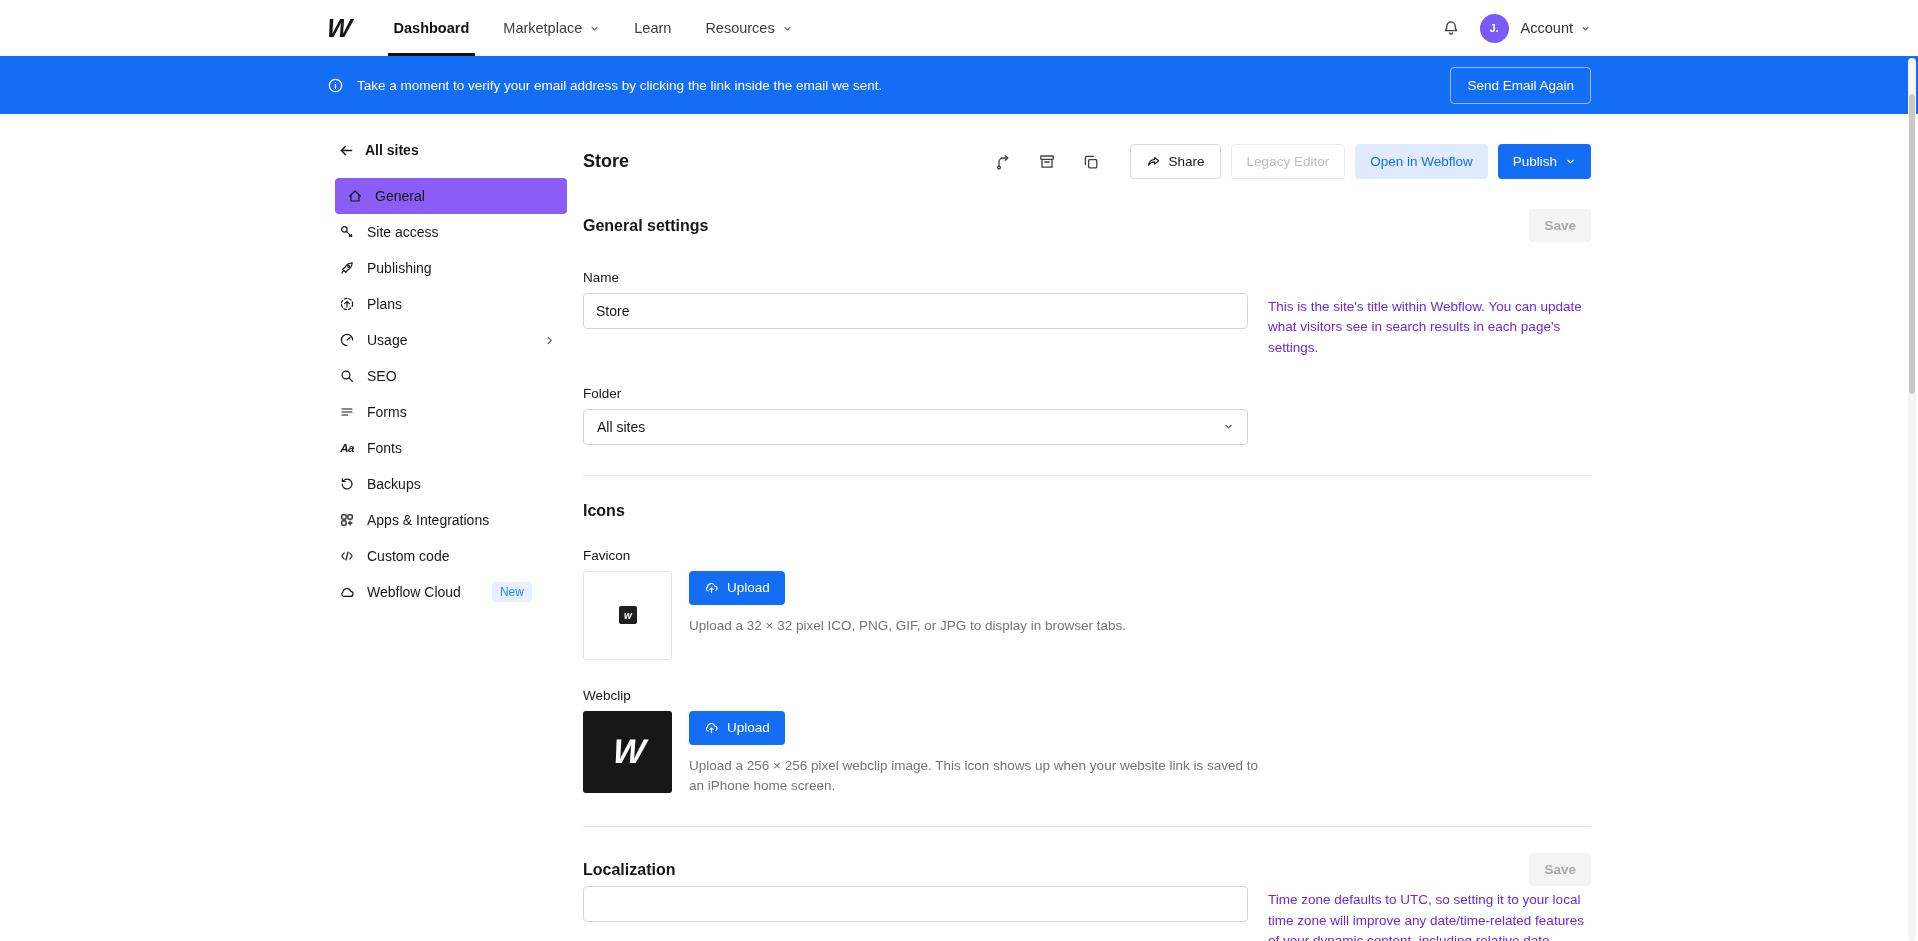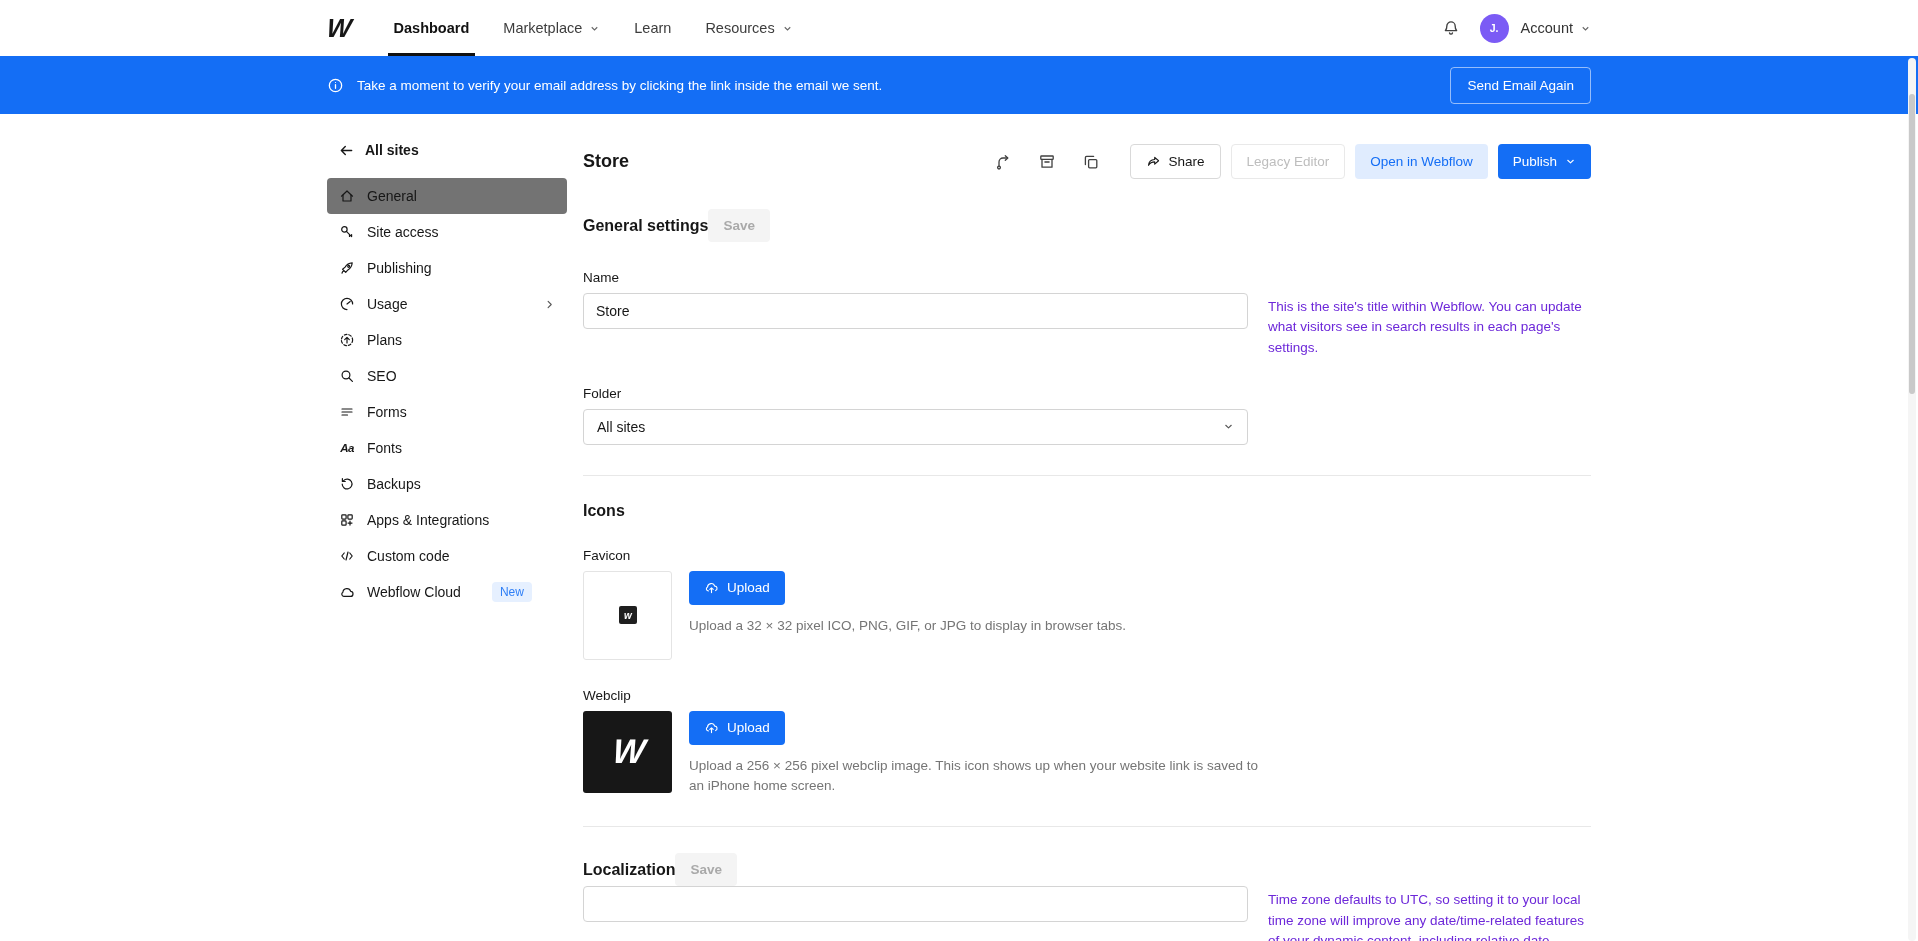--- a/index.html
+++ b/index.html
@@ -36,21 +36,21 @@
     color:#fff; font-size:13.5px; border-radius:4px; height:37px; padding:0 16px; cursor:pointer;
     font-family:inherit; }
 
   
   .content { display:flex; }
   .sidebar { width:240px; padding-top:28px; flex-shrink:0; }
   .back-link { display:flex; align-items:center; gap:11px; font-size:14px; font-weight:700;
     padding:0 12px; margin-bottom:20px; cursor:pointer; }
   .side-item { height:36px; display:flex; align-items:center; gap:12px; padding:0 12px;
     border-radius:4px; font-size:14px; cursor:pointer; color:#171717; }
-  .side-item.active { background:#737373; }
+  .side-item.active { background:#8b5cf6;margin-left:8px; }
   .side-item .sicon { width:16px; height:16px; display:flex; align-items:center;
     justify-content:center; color:#171717; flex-shrink:0; }
   .side-item .chev-right { margin-left:auto; color:#555; }
   .badge { margin-left:19px; background:#E6F0FF; color:#2E7EF6; font-size:12px;
     padding:3px 8px; border-radius:4px; }
   .fonts-glyph { font-size:11.5px; font-style:italic; font-weight:600; letter-spacing:-0.5px;text-align:right; }
 
   .main { flex:1; margin-left:16px; padding-top:30px; }
 
   
@@ -61,21 +61,21 @@
   .btn { height:35px; border-radius:4px; font-size:13.5px; font-family:inherit; cursor:pointer;
     display:inline-flex; align-items:center; gap:8px; padding:0 15px; border:none; }
   .btn-share { background:#fff; border:1px solid #d9d9d9; color:#171717; }
   .btn-legacy { background:#fff; border:1px solid #e9e9e9; color:#bdbdbd; cursor:default; }
   .btn-oiw { background:#E0ECFE; color:#146EF5; }
   .btn-publish { background:#146EF5; color:#fff; }
   .btn-save { background:#f4f4f4; color:#a9a9a9; height:33px; cursor:default;font-weight:bold; }
   .btn-upload { background:#146EF5; color:#fff; height:34px; }
 
   
-  .section-head { display:flex; align-items:center; margin-top:30px; }
+  .section-head { display:flex; align-items:center; justify-content:space-between; margin-top:30px;gap:48px; }
   h2 { font-size:16px; font-weight:700; }
   .field-label { font-size:13.5px; margin-bottom:8px; margin-top:28px; }
   .field-row { display:flex; align-items:flex-start; }
   .text-input { width:665px; height:36px; border:1px solid #d4d4d4; border-radius:4px;
     padding:0 12px; font-size:14px; font-family:inherit; color:#171717; outline:none; }
   .select { width:665px; height:36px; border:1px solid #d4d4d4; border-radius:4px;
     padding:0 13px; font-size:14px; display:flex; align-items:center;
     justify-content:space-between; cursor:pointer; background:#fff; color:#171717; }
   .select .chev { color:#555; }
   .helper { width:323px; margin-left:20px; font-size:13.5px; color:#6d28d9; line-height:1.5;
@@ -194,39 +194,39 @@
             <path d="M13.2 2.8c-3 .2-5.6 1.7-7.1 4.3L3.6 9.3l3.1 3.1 2.2-2.5c2.6-1.5 4.1-4.1 4.3-7.1z"></path>
             <circle cx="9.7" cy="6.3" r="1"></circle>
             <path d="M3 13.2c.2-1.3.9-2.1 2-2.3"></path>
           </svg>
         </span>
       <span>Publishing</span>
     </div>
     <div class="side-item">
       <span class="sicon">
           <svg width="16" height="16" viewBox="0 0 16 16" fill="none" stroke="currentColor" stroke-width="1.2" stroke-linecap="round" stroke-linejoin="round">
+            <circle cx="8" cy="8" r="5.6" stroke-dasharray="2.6 2"></circle>
+            <path d="M8 10.9V5.6M5.7 7.7 8 5.4l2.3 2.3"></path>
+          </svg>
+        </span>
+      <span>Plans</span>
+    </div>
+    <div class="side-item">
+      <span class="sicon">
+          <svg width="16" height="16" viewBox="0 0 16 16" fill="none" stroke="currentColor" stroke-width="1.2" stroke-linecap="round" stroke-linejoin="round">
             <path d="M13.6 8A5.6 5.6 0 1 0 8 13.6"></path>
             <path d="M8 8l3.2-2.4"></path>
           </svg>
         </span>
       <span>Usage</span>
       <span class="chev-right">
           <svg width="11" height="11" viewBox="0 0 16 16" fill="none" stroke="currentColor" stroke-width="1.6" stroke-linecap="round" stroke-linejoin="round">
             <path d="M6 3.5 10.5 8 6 12.5"></path>
           </svg>
         </span>
-    </div>
-    <div class="side-item">
-      <span class="sicon">
-          <svg width="16" height="16" viewBox="0 0 16 16" fill="none" stroke="currentColor" stroke-width="1.2" stroke-linecap="round" stroke-linejoin="round">
-            <circle cx="8" cy="8" r="5.6" stroke-dasharray="2.6 2"></circle>
-            <path d="M8 10.9V5.6M5.7 7.7 8 5.4l2.3 2.3"></path>
-          </svg>
-        </span>
-      <span>Plans</span>
     </div>
     <div class="side-item">
       <span class="sicon">
           <svg width="16" height="16" viewBox="0 0 16 16" fill="none" stroke="currentColor" stroke-width="1.2" stroke-linecap="round">
             <circle cx="7" cy="7" r="3.9"></circle>
             <path d="M10 10l3.4 3.4"></path>
           </svg>
         </span>
       <span>SEO</span>
     </div>

